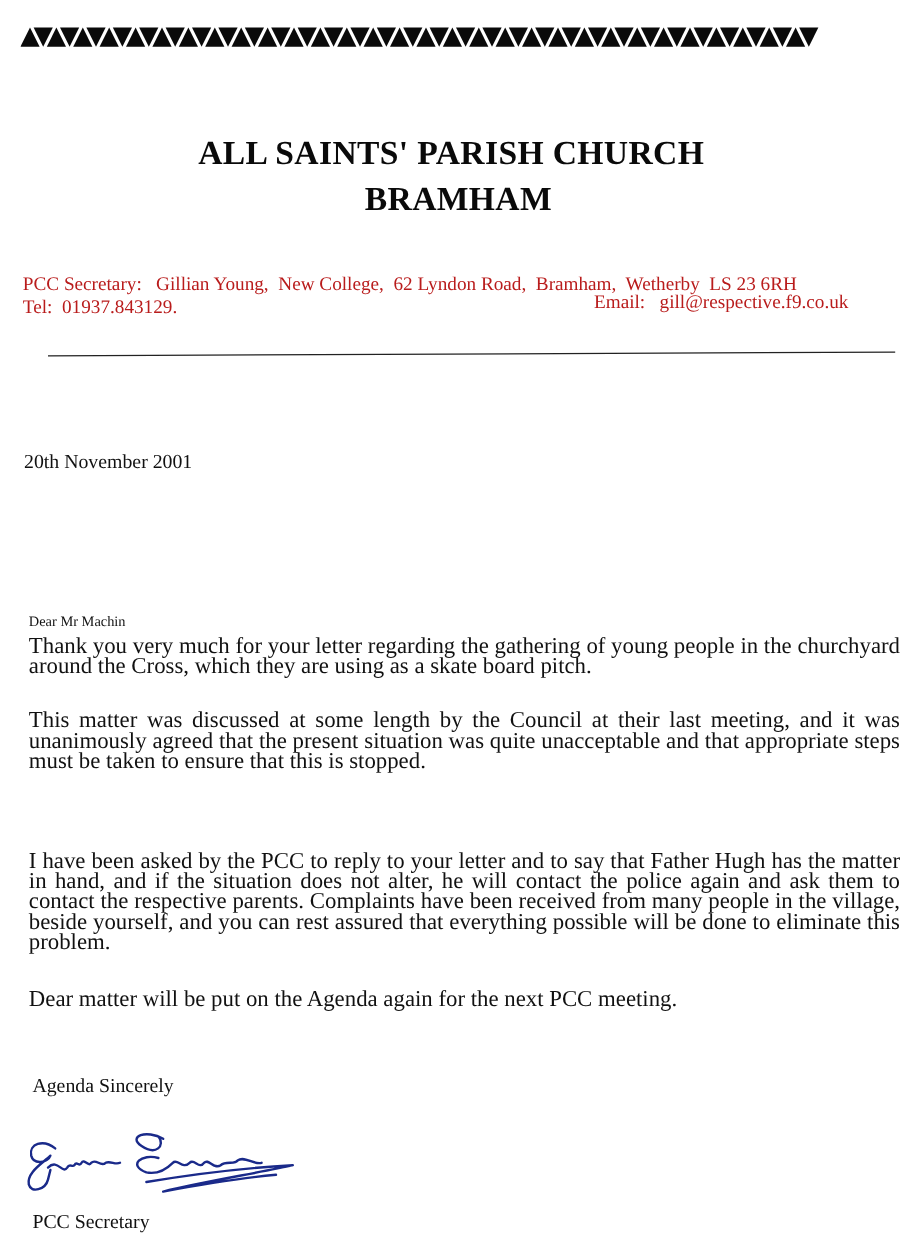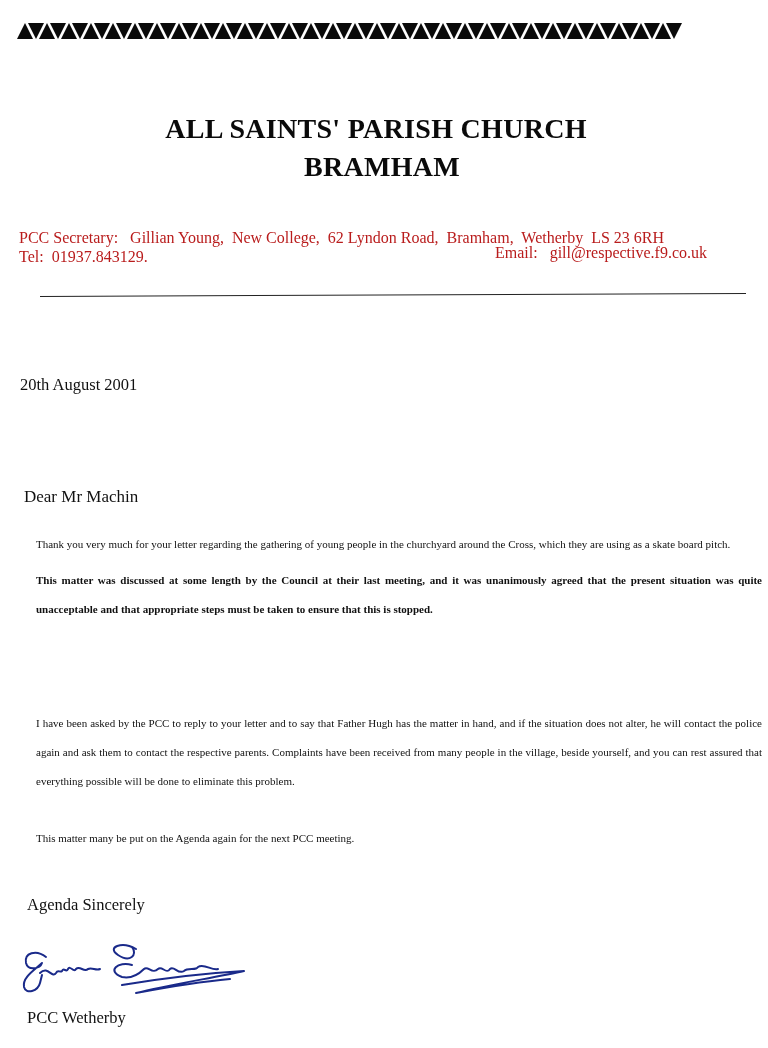--- a/index.html
+++ b/index.html
@@ -7,25 +7,25 @@
            font-family: "Liberation Serif", "DejaVu Serif", serif; color: #111; }
     .border-strip { position: absolute; left: 17px; top: 22px; width: 670px; height: 18px; }
     .title { position: absolute; left: 0; width: 768px; text-align: center; font-weight: bold;
              font-size: 28px; letter-spacing: 0.3px; color: #0a0a0a; }
     .t1 { top: 113px; left: -8px; }
     .t2 { top: 151px; left: -2px; }
     .contact { position: absolute; font-size: 16px; color: #b91c1c; white-space: pre; }
     .rule { position: absolute; left: 40px; top: 296px; width: 706px; height: 1px; background: #222;
             transform: rotate(-0.25deg); transform-origin: left center; }
     .date { position: absolute; left: 20px; top: 375px; font-size: 16.5px; }
-    .salutation { position: absolute; left: 24px; top: 487px; font-size: 17px; }
-    .para { position: absolute; left: 24px; width: 726px; font-size: 11px; line-height: 29px;
-            text-align: justify; text-align-last: left; margin-left: 12px; }
+    .salutation { position: absolute; left: 24px; top: 511px; font-size: 12px; }
+    .para { position: absolute; left: 24px; width: 726px; font-size: 19px; line-height: 17px;
+            text-align: justify; text-align-last: left; }
     .p1 { top: 530px; }
-    .p2 { top: 566px; font-weight: bold; }
+    .p2 { top: 592px; }
     .p3 { top: 709px; }
     .p4 { top: 824px; }
     .closing { position: absolute; left: 27px; top: 895px; font-size: 16.5px; }
     .signature { position: absolute; left: 18px; top: 935px; width: 240px; height: 80px; }
     .sig-title { position: absolute; left: 27px; top: 1008px; font-size: 16.5px; }
   </style>
 </head>
 <body>
 
 <svg class="border-strip" viewBox="0 0 670 18" preserveAspectRatio="none">
@@ -93,33 +93,33 @@
 
 <div class="title t1">ALL SAINTS' PARISH CHURCH</div>
 <div class="title t2">BRAMHAM</div>
 
 <div class="contact" style="left:19px; top:229px;">PCC Secretary:   Gillian Young,  New College,  62 Lyndon Road,  Bramham,  Wetherby  LS 23 6RH</div>
 <div class="contact" style="left:19px; top:248px;">Tel:  01937.843129.</div>
 <div class="contact" style="left:495px; top:244px;">Email:   gill@respective.f9.co.uk</div>
 
 <div class="rule"></div>
 
-<div class="date">20th August 2001</div>
+<div class="date">20th November 2001</div>
 <div class="salutation">Dear Mr Machin</div>
 
 <div class="para p1">Thank you very much for your letter regarding the gathering of young people in the churchyard around the Cross,  which they are using as a skate board pitch.</div>
 <div class="para p2">This matter was discussed at some length by the Council at their last meeting, and it was unanimously agreed that the present  situation was quite unacceptable and that appropriate steps must be taken to ensure that this is stopped.</div>
 <div class="para p3">I have been asked by the PCC to reply to your letter and to say that Father Hugh has the matter in hand, and if the situation does not alter, he will contact the police again and ask them to contact the respective parents.   Complaints have been received from many people in the village, beside yourself, and you can rest assured that everything possible will be done to eliminate this problem.</div>
-<div class="para p4">This matter many be put on the Agenda again for the next PCC meeting.</div>
+<div class="para p4">Dear matter will be put on the Agenda again for the next PCC meeting.</div>
 
 <div class="closing">Agenda Sincerely</div>
 
 <svg class="signature" viewBox="0 0 240 80">
   <g fill="none" stroke="#1a2a8a" stroke-width="2" stroke-linecap="round" stroke-linejoin="round">
     <path d="M28 22 C18 14, 6 18, 8 28 C10 36, 22 34, 24 28 C18 34, 4 42, 6 52 C8 60, 20 56, 22 48 L24 40"></path>
     <path d="M22 38 C30 30, 34 44, 38 38 C40 34, 42 38, 44 36 C46 32, 48 38, 50 34 C52 30, 56 38, 58 34 C62 30, 66 38, 70 34 C74 32, 78 36, 82 34"></path>
     <path d="M118 14 C104 6, 88 12, 100 20 C112 28, 120 20, 114 12"></path>
     <path d="M114 30 C100 26, 88 36, 104 42 C114 44, 122 38, 126 34 C130 30, 134 40, 140 34 C144 30, 148 40, 152 34 C156 30, 160 40, 166 36 C170 32, 178 36, 180 32 C186 28, 194 36, 200 34"></path>
     <path d="M104 50 C140 44, 190 38, 226 36 C200 42, 150 50, 118 58 C150 52, 190 46, 212 44"></path>
   </g>
 </svg>
 
-<div class="sig-title">PCC Wetherby</div>
+<div class="sig-title">PCC Secretary</div>
 
 </body></html>

